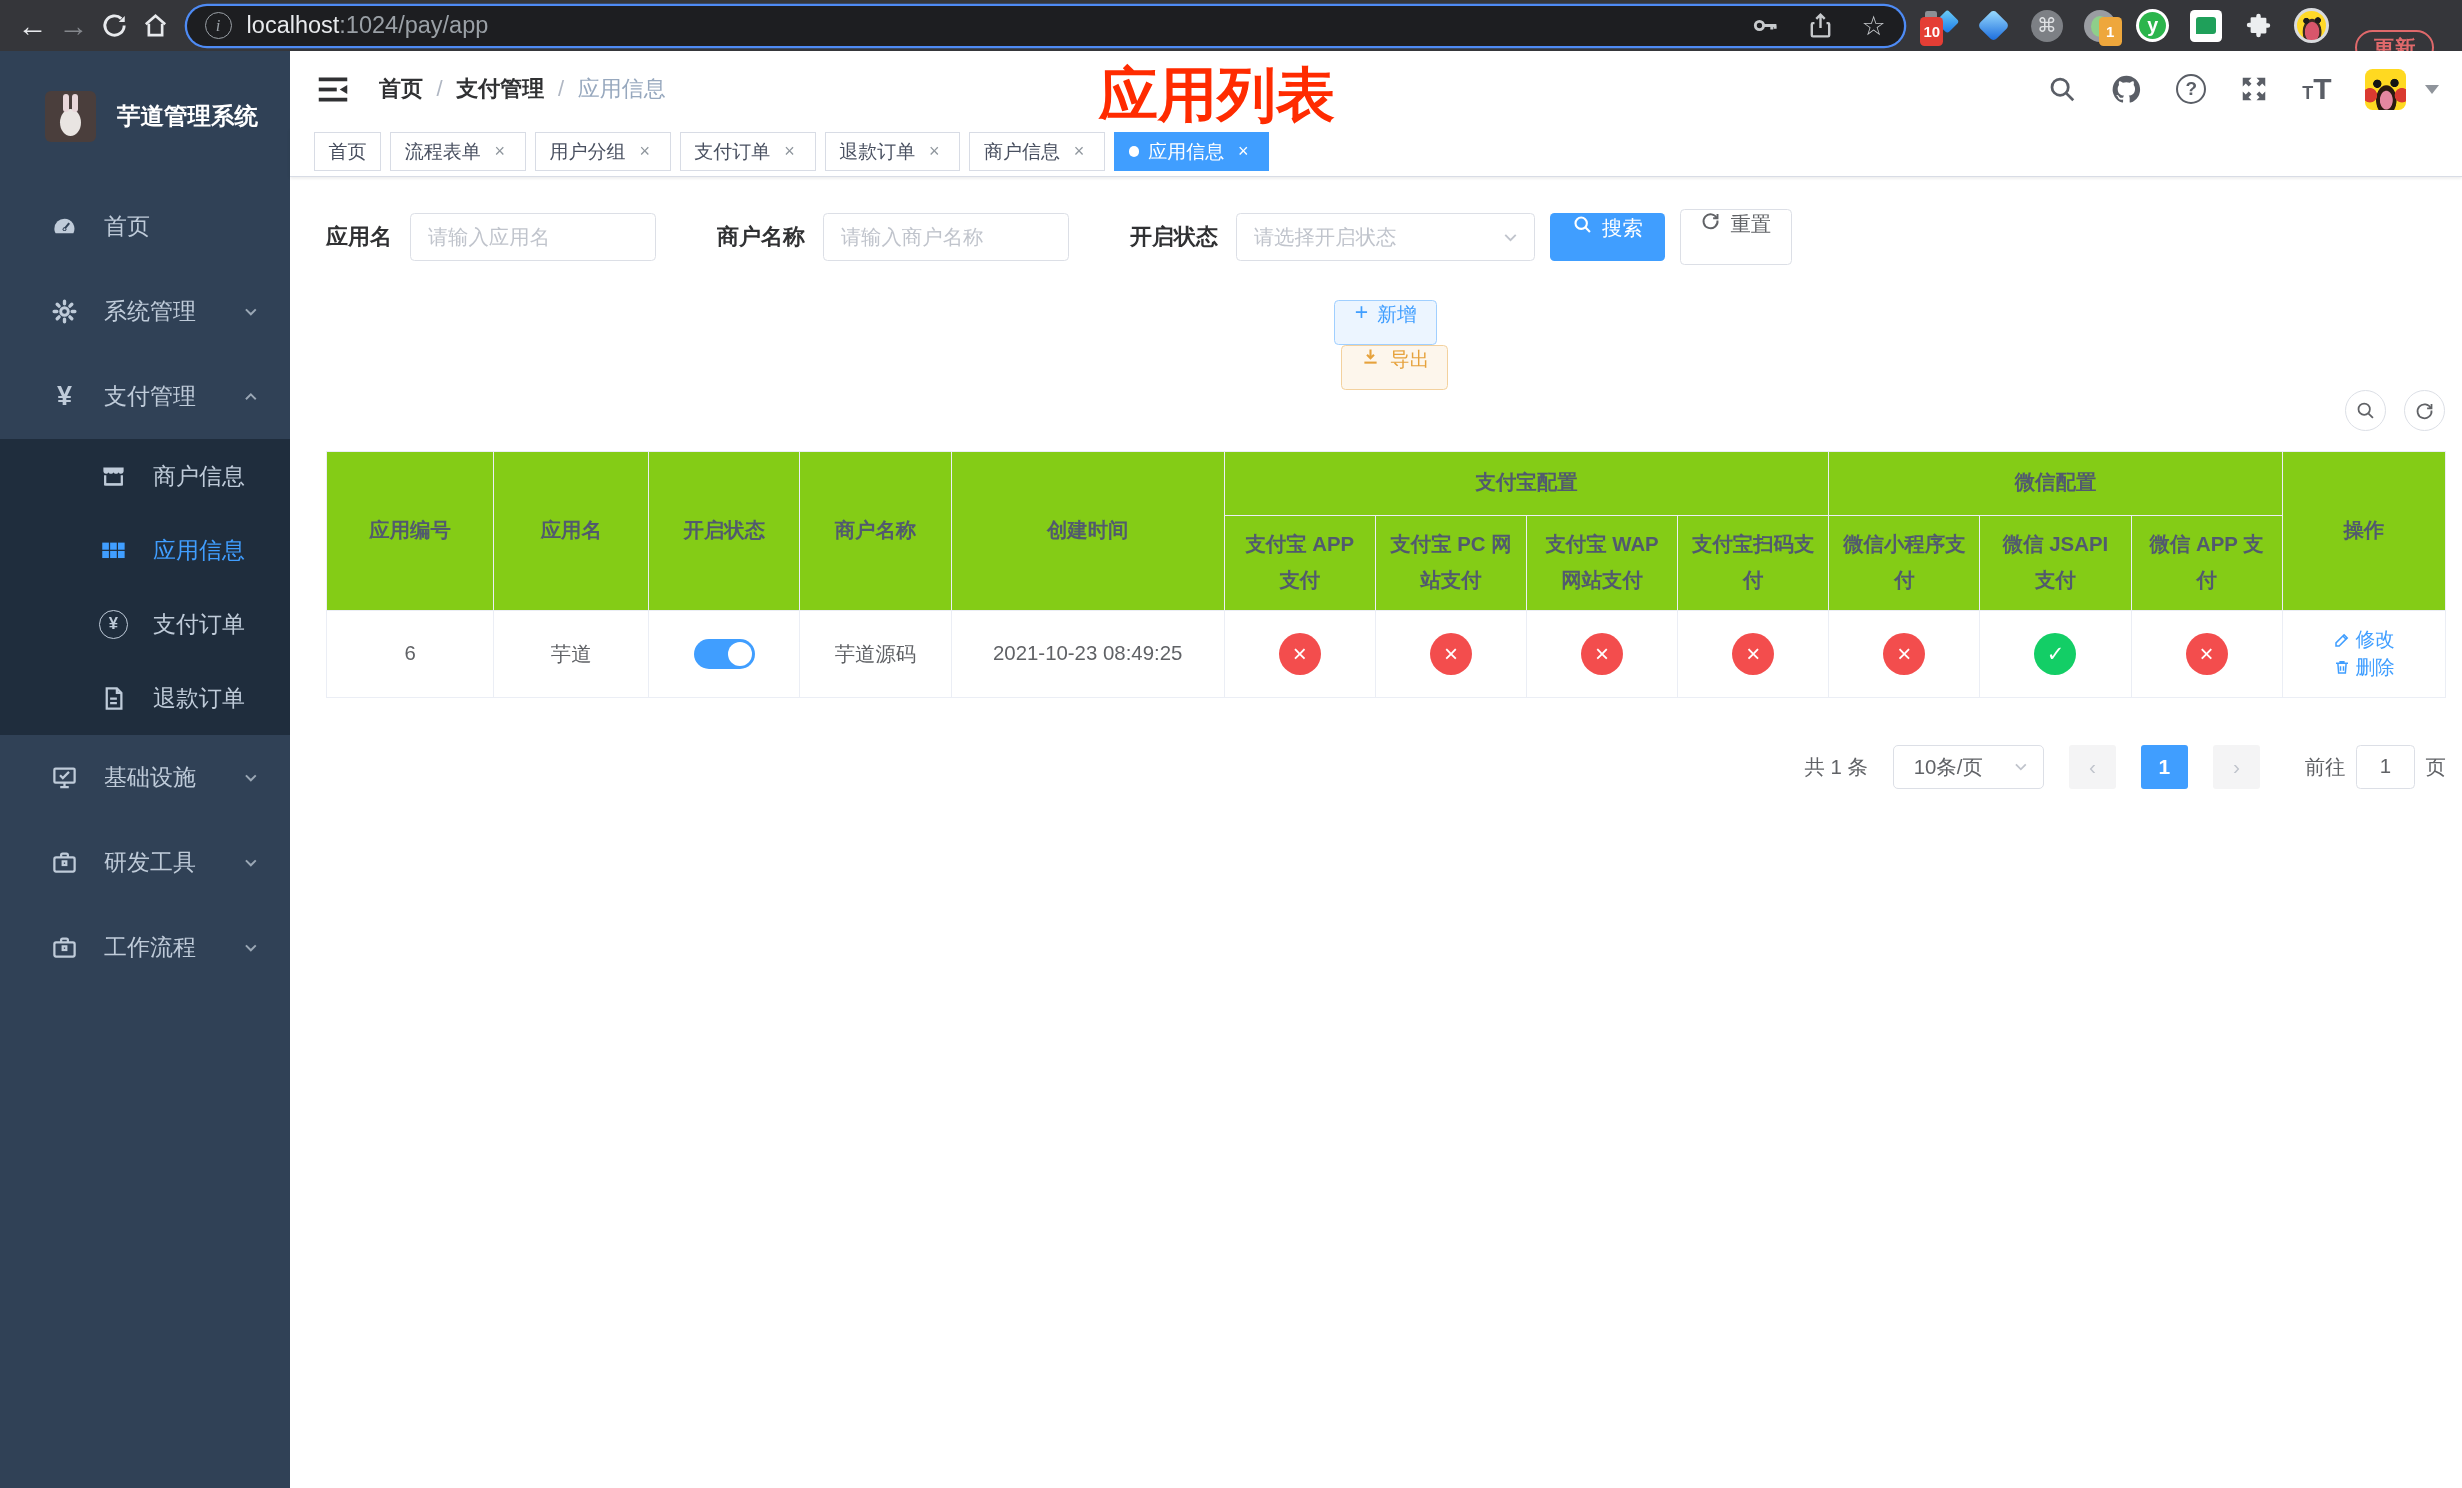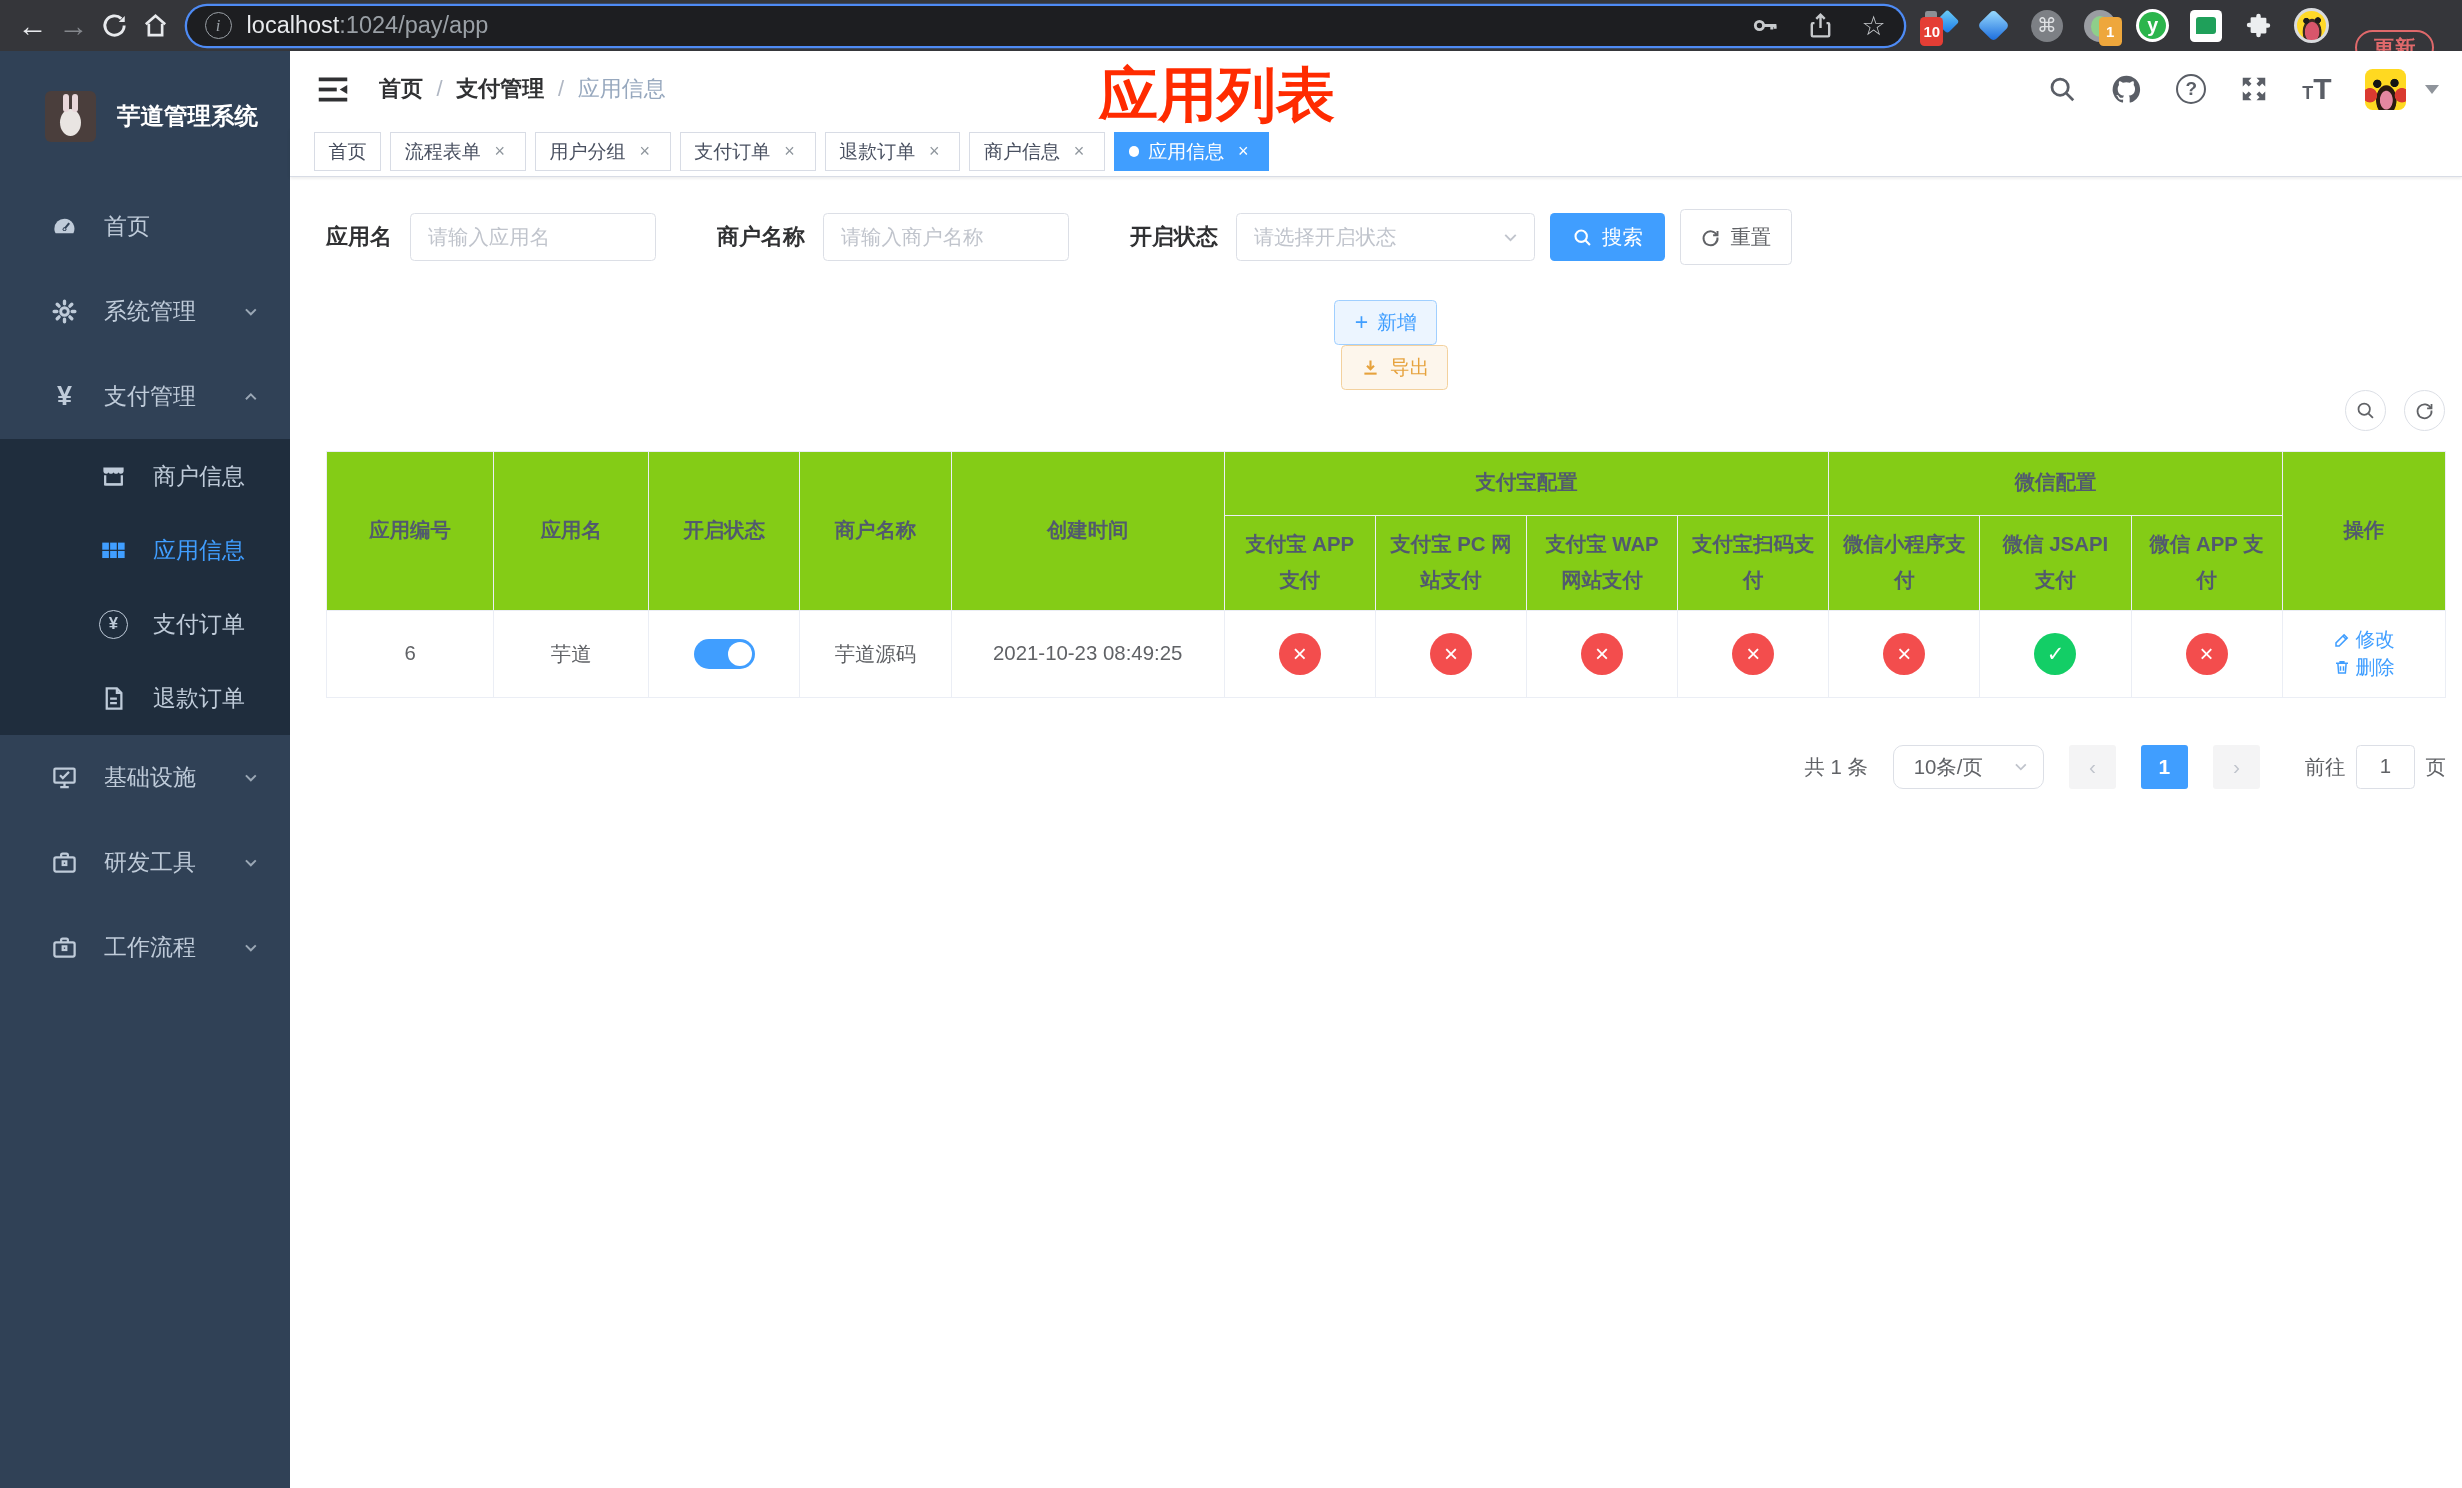--- a/index.html
+++ b/index.html
@@ -120,21 +120,21 @@
   .content { flex:1; padding:32px 16.7px 0 36px; background:#fff; }
   .filters { display:flex; align-items:center; margin-bottom:35px; font-size:22px; color:#303133; }
   .f-label { font-weight:600; margin-right:18px; white-space:nowrap; }
   .f-input { width:246px; height:48px; border:0.8px solid #dcdfe6; border-radius:4.5px; padding:0 16.7px;
     font-size:20.4px; color:#606266; outline:none; font-family:inherit; background:#fff; }
   .f-input::placeholder { color:#c0c4cc; }
   .f-gap { width:61px; flex:none; }
   .f-select { position:relative; width:299px; flex:none; }
   .f-select .f-input { width:100%; padding-right:45px; }
   .sel-caret { position:absolute; right:13.6px; top:13.6px; color:#c0c4cc; pointer-events:none; }
-  .btn { display:inline-flex; align-items:center; justify-content:center; gap:9px; border-radius:4.5px;
+  .btn { display:inline-flex; justify-content:center; gap:9px; border-radius:4.5px;
     font-size:20.4px; cursor:pointer; white-space:nowrap; border:0.8px solid transparent; font-family:inherit; }
   .btn-search { height:48px; padding:0 21px; background:#409eff; color:#fff; margin-left:15px; }
   .btn-reset { height:56px; padding:0 19.7px; background:#fff; border-color:#dcdfe6; color:#606266; margin-left:15px; }
 
   .toolbar { display:flex; align-items:center; margin-bottom:19.7px;flex-direction:column; }
   .btn-add { height:45px; padding:0 19.7px; background:#ecf5ff; border-color:#a0cfff; color:#409eff; font-size:19.7px; }
   .btn-add .plus { font-size:23px; font-weight:400; line-height:1; }
   .btn-add .plus::before { content:"+"; }
   .btn-export { height:45px; padding:0 18px; background:#fdf6ec; border-color:#f3d19e; color:#e6a23c;
     font-size:19.7px; margin-left:18px; }
@@ -157,21 +157,21 @@
   .ch { width:42px; height:42px; border-radius:50%; display:inline-flex; align-items:center;
     justify-content:center; color:#fff; font-size:24px; line-height:1; }
   .ch.on { background:#13ce66; font-size:21px; }
   .ch.off { background:#f34d4d; }
   .op-link { color:#409eff; display:inline-flex; align-items:center; gap:4.5px; font-size:19.7px;
     margin:0 7.6px; cursor:pointer; white-space:nowrap; }
 
   
   .pager { width:2120px; display:flex; align-items:center; justify-content:flex-end; gap:25px;
     margin-top:47px; font-size:20.4px; color:#606266; }
-  .pg-select { width:151px; height:44px; border:0.8px solid #dcdfe6; border-radius:10px; display:flex;
+  .pg-select { width:151px; height:44px; border:0.8px solid #dcdfe6; border-radius:5px; display:flex;
     align-items:center; justify-content:space-between; padding:0 12px 0 19.7px; color:#606266; cursor:pointer; }
   .pg-btn { min-width:47px; height:44px; background:#f4f4f5; border-radius:3px; display:flex; align-items:center;
     justify-content:center; color:#c0c4cc; font-size:21px; cursor:pointer; }
   .pg-btn.prev::before { content:"‹"; }
   .pg-btn.next::before { content:"›"; }
   .pg-btn.page { background:#409eff; color:#fff; font-weight:600; }
   .pg-goto { display:flex; align-items:center; gap:10.6px; margin-left:19.7px; }
   .pg-goto input { width:59px; height:44px; border:0.8px solid #dcdfe6; border-radius:4.5px; text-align:center;
     font-size:20.4px; color:#606266; outline:none; font-family:inherit; }
 </style>

